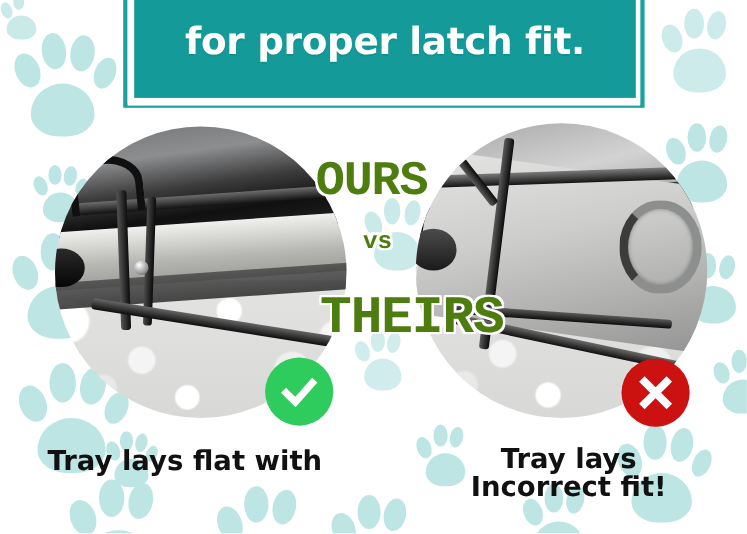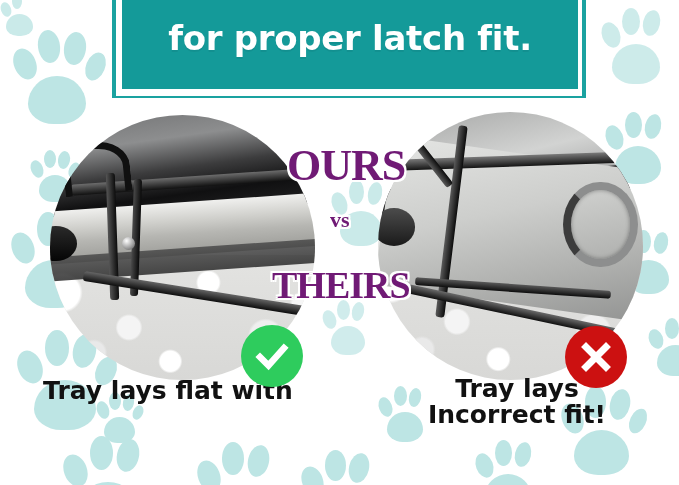--- a/index.html
+++ b/index.html
@@ -62,42 +62,42 @@
       radial-gradient(circle at 88% 40%, #f6f6f6 0 4%, transparent 5%),
       radial-gradient(circle at 22% 78%, #e9e9e9 0 4%, transparent 5%),
       linear-gradient(#e3e3e1,#d8d8d6);
   }
   .crate-body{position:absolute;}
   .bar{position:absolute;border-radius:3px;}
   .tray{position:absolute;}
 
   
   .cmp-label{
-    position:absolute;z-index:10;color:#701a75;font-weight:bold;
-    font-family:Liberation Serif, serif;white-space:nowrap;
+    position:absolute;z-index:10;color:#4d7c0f;font-weight:bold;
+    font-family:Liberation Mono, monospace;white-space:nowrap;
     text-shadow:
       -2px 0 #fff, 2px 0 #fff, 0 -2px #fff, 0 2px #fff,
       -2px -2px #fff, 2px -2px #fff, -2px 2px #fff, 2px 2px #fff;
   }
   #label-ours{left:287px;top:140px;font-size:44px;letter-spacing:-1px;}
   #label-vs{left:330px;top:207px;font-size:22px;letter-spacing:0px;}
-  #label-theirs{left:272px;top:263px;font-size:38px;letter-spacing:-1px;}
+  #label-theirs{left:291px;top:263px;font-size:48px;letter-spacing:-1px;}
 
   
   .badge{position:absolute;border-radius:50%;z-index:12;
          display:flex;align-items:center;justify-content:center;}
   #badge-check{left:241px;top:325px;width:62px;height:62px;background:#2ecc5d;}
   #badge-x{left:565px;top:326px;width:62px;height:62px;background:#cc1111;}
   .badge svg{display:block;}
 
   
   .caption{
     position:absolute;z-index:11;text-align:center;
     font-family:"DejaVu Sans", sans-serif;font-weight:bold;
-    color:#111111;line-height:1.03;
+    color:#111111;line-height:1.03;margin-top:28px;
   }
   #caption-left{left:8px;top:378px;width:320px;font-size:25px;}
   #caption-right{left:372px;top:376px;width:290px;font-size:25px;}
   .caption .ln{display:block;white-space:nowrap;}
   #brandmark{
     font-size:25px;color:#1b9c9b;letter-spacing:1px;
     -webkit-text-stroke:1.4px #0d4f4f;
     white-space:nowrap;
   }
   #brandmark sup{font-size:12px;letter-spacing:0;-webkit-text-stroke:0.8px #0d4f4f;}

